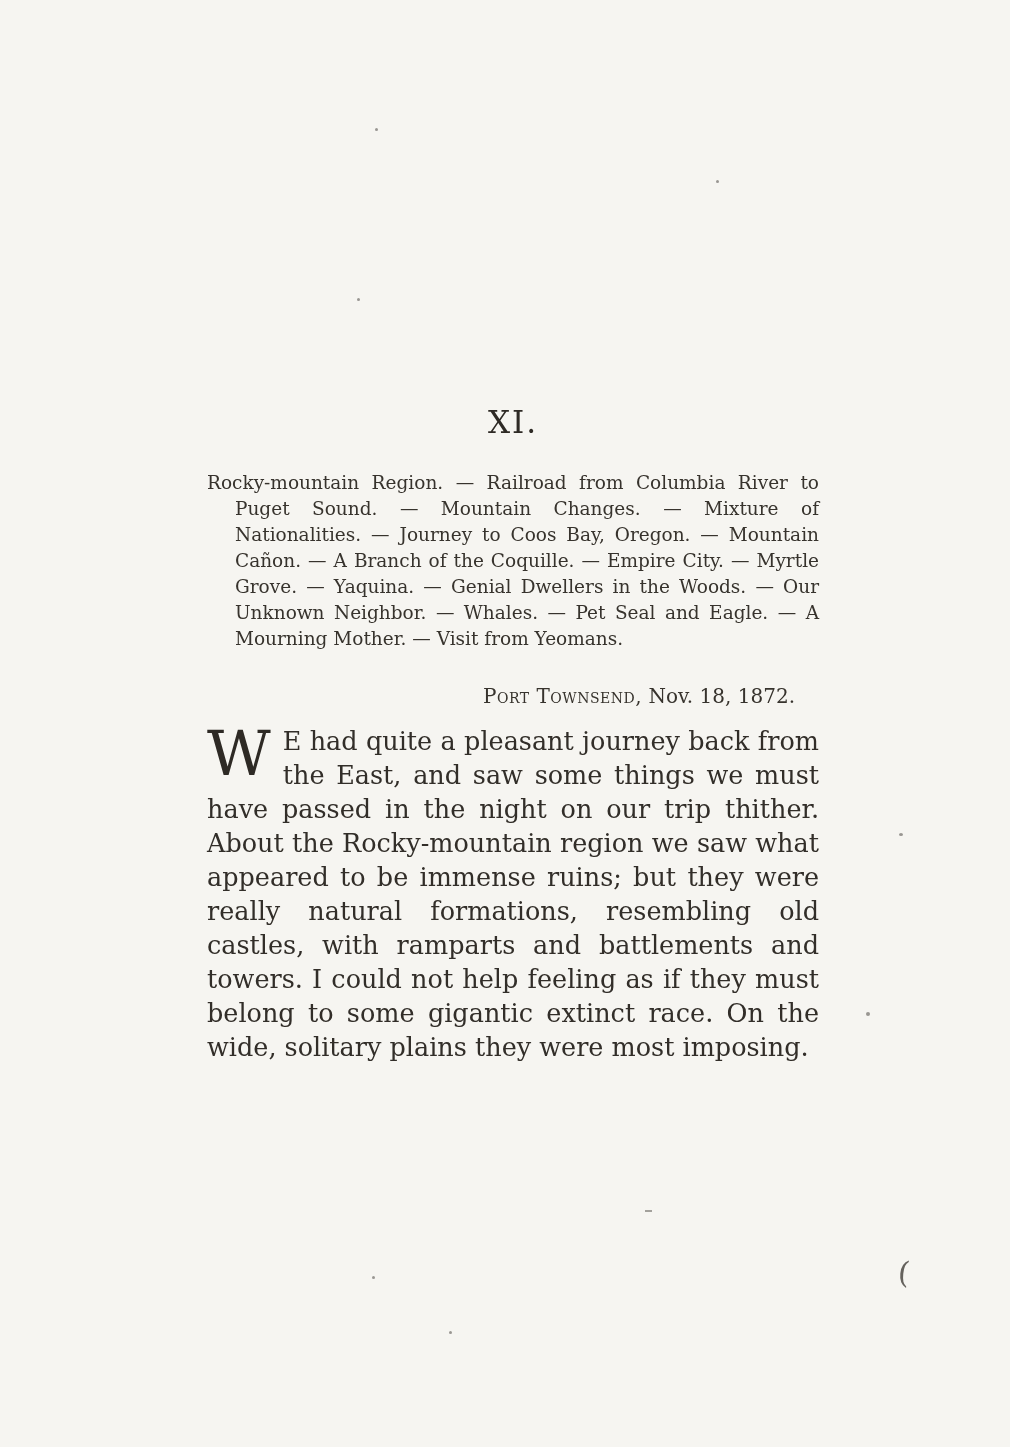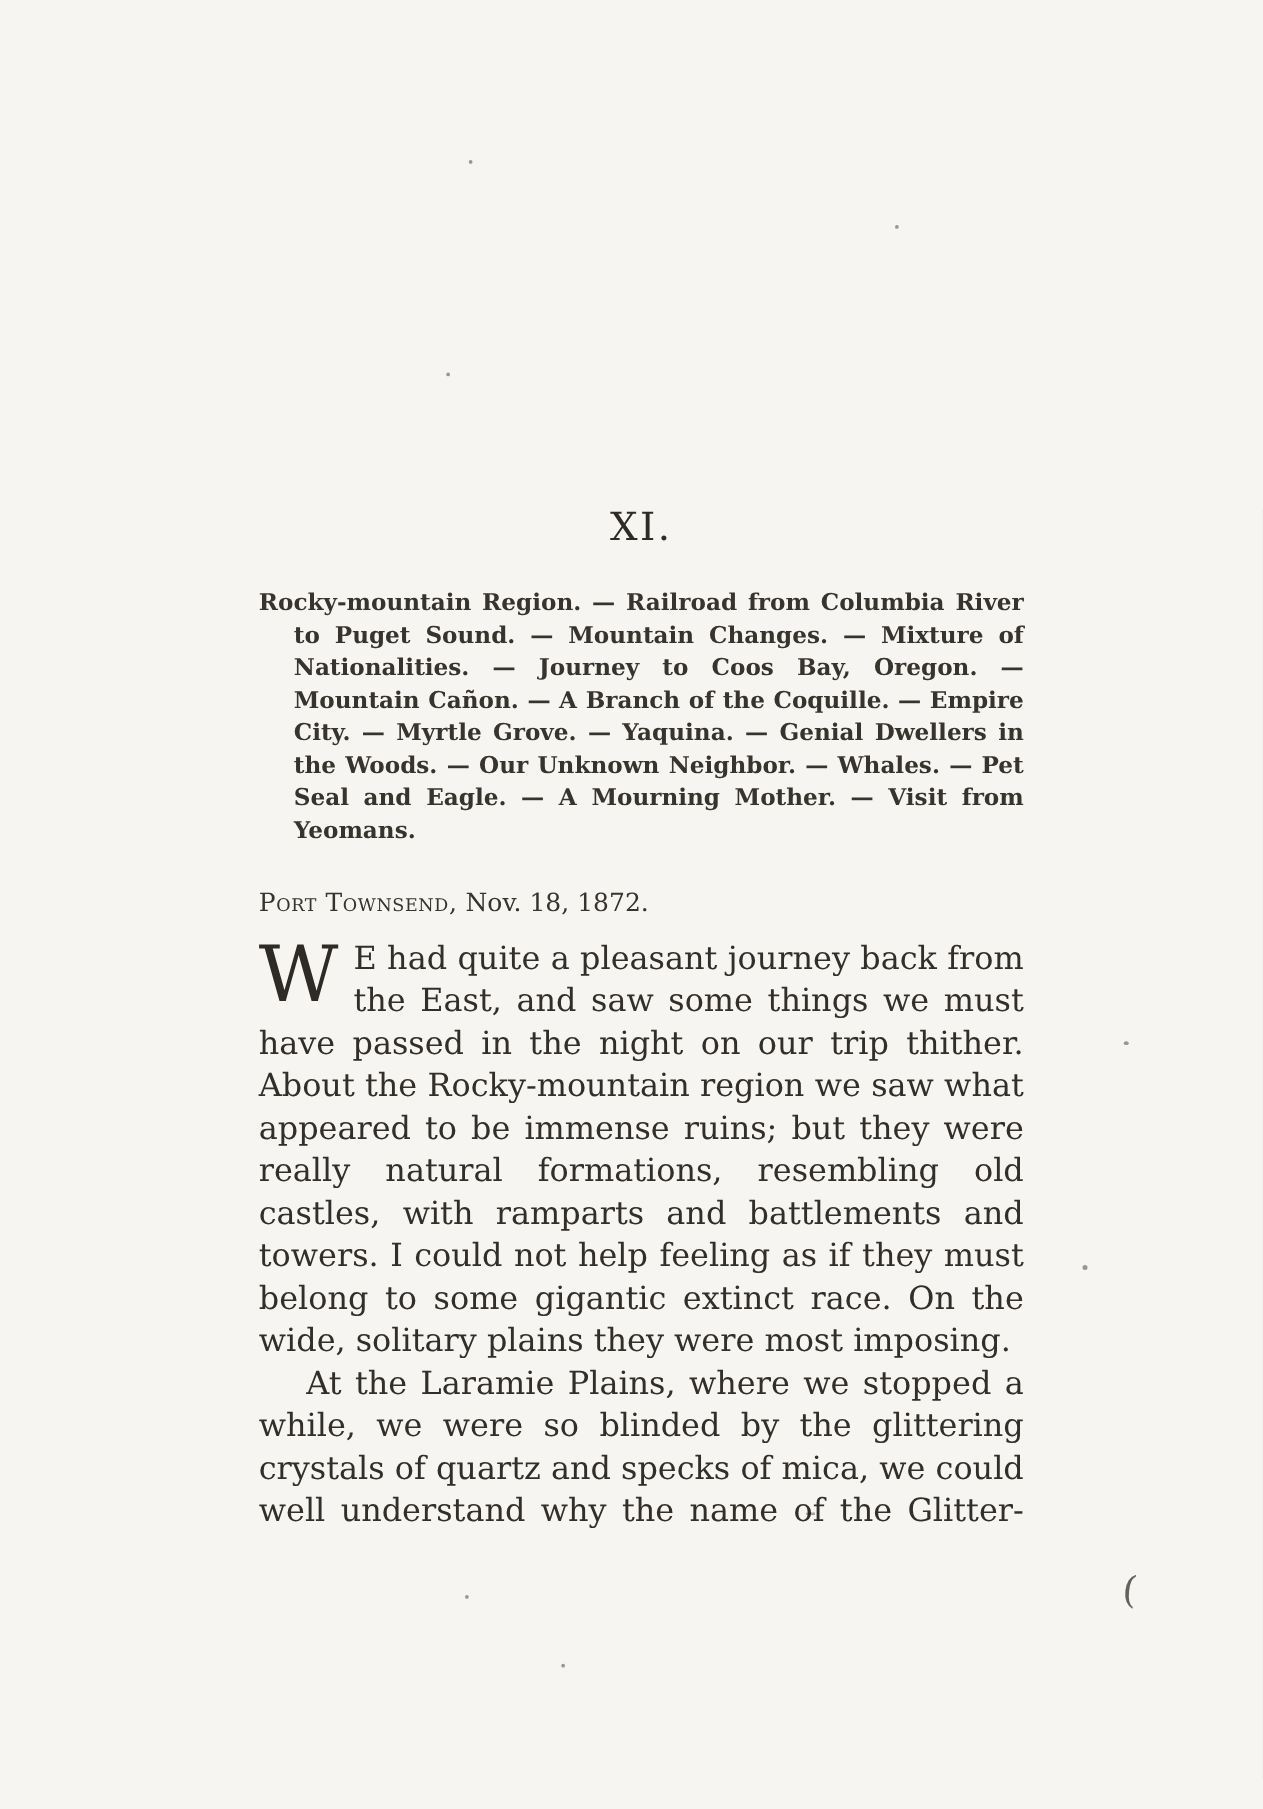--- a/index.html
+++ b/index.html
@@ -28,30 +28,30 @@
     text-align: center;
     font-size: 31px;
     font-weight: normal;
     letter-spacing: 2px;
     color: #2e2a25;
   }
   .synopsis {
     margin: 0 0 32px 0;
     font-size: 18.5px;
     line-height: 26px;
-    font-weight: bold;
+    font-weight: normal;
     color: #37332d;
     text-align: justify;
     padding-left: 28px;
     text-indent: -28px;
   }
   .dateline {
     margin: 0 0 16px 0;
     font-size: 20px;
-    text-align: left;
+    text-align: right;
     padding-right: 24px;
     color: #37332d;
   }
   .dateline .place {
     font-variant: small-caps;
     letter-spacing: 0.5px;
   }
   .body-para {
     margin: 0;
     font-size: 25.5px;
@@ -112,21 +112,20 @@
   <div class="content">
 
     <h1 class="chapter">XI.</h1>
 
     <p class="synopsis">Rocky-mountain Region. — Railroad from Columbia River to Puget Sound. — Mountain Changes. — Mixture of Nationalities. — Journey to Coos Bay, Oregon. — Mountain Cañon. — A Branch of the Coquille. — Empire City. — Myrtle Grove. — Yaquina. — Genial Dwellers in the Woods. — Our Unknown Neighbor. — Whales. — Pet Seal and Eagle. — A Mourning Mother. — Visit from Yeomans.</p>
 
     <p class="dateline"><span class="place">Port Townsend,</span> <span>Nov. 18, 1872.</span></p>
 
     <p class="body-para"><span class="dropcap">W</span><span>E had quite a pleasant journey back from the East, and saw some things we must have passed in the night on our trip thither. About the Rocky-mountain region we saw what appeared to be immense ruins; but they were really natural formations, resembling old castles, with ramparts and battlements and towers. I could not help feeling as if they must belong to some gigantic extinct race. On the wide, solitary plains they were most imposing.</span></p>
 
-    <p class="body-para indented continues">At the Laramie Plains, where we stopped a while, we were so blinded by the glittering crystals of quartz and specks of mica, we could well understand why the name of the Glitter-</p>
 
 
   </div>
 
   <div class="speck" style="left:375px; top:128px; width:3px; height:3px;"></div>
   <div class="speck" style="left:716px; top:180px; width:3px; height:3px;"></div>
   <div class="speck" style="left:357px; top:298px; width:3px; height:3px;"></div>
   <div class="speck" style="left:899px; top:833px; width:4px; height:3px;"></div>
   <div class="speck" style="left:866px; top:1012px; width:4px; height:4px;"></div>
   <div class="speck" style="left:372px; top:1276px; width:3px; height:3px;"></div>

